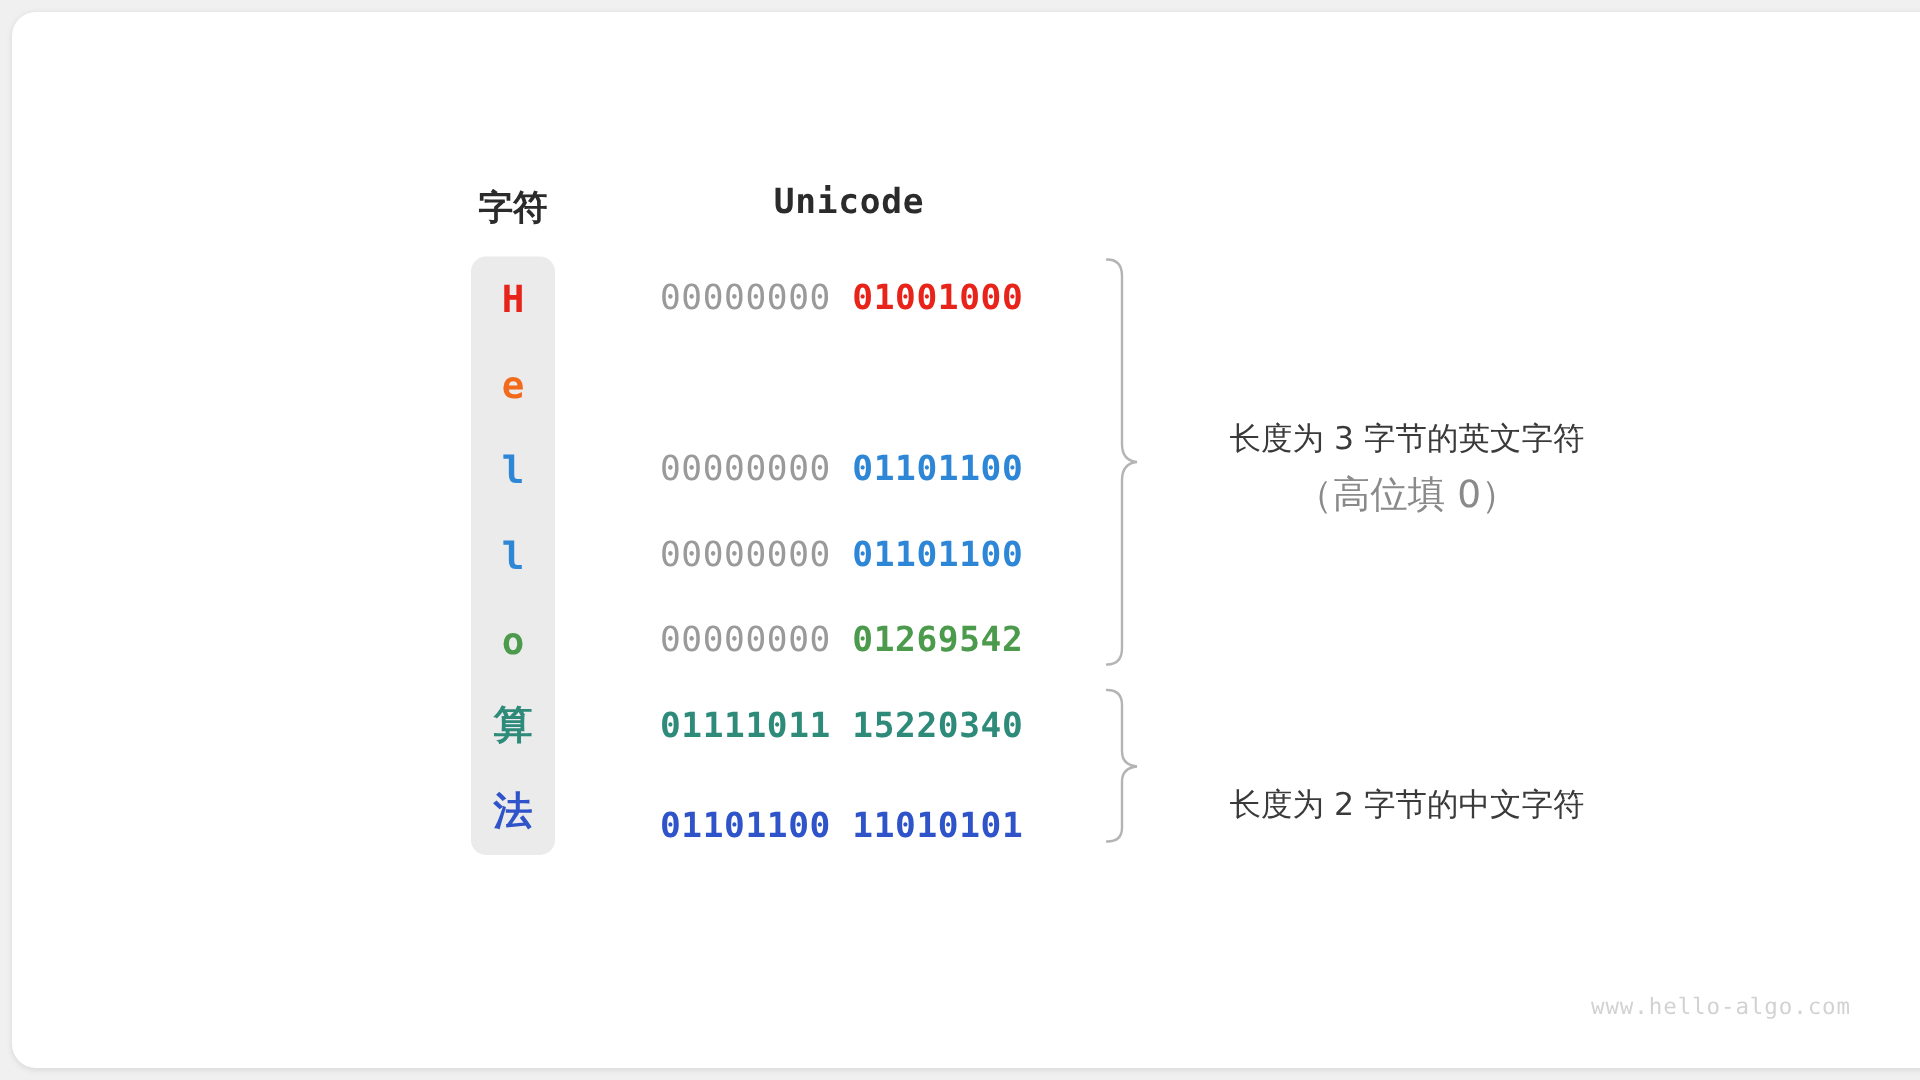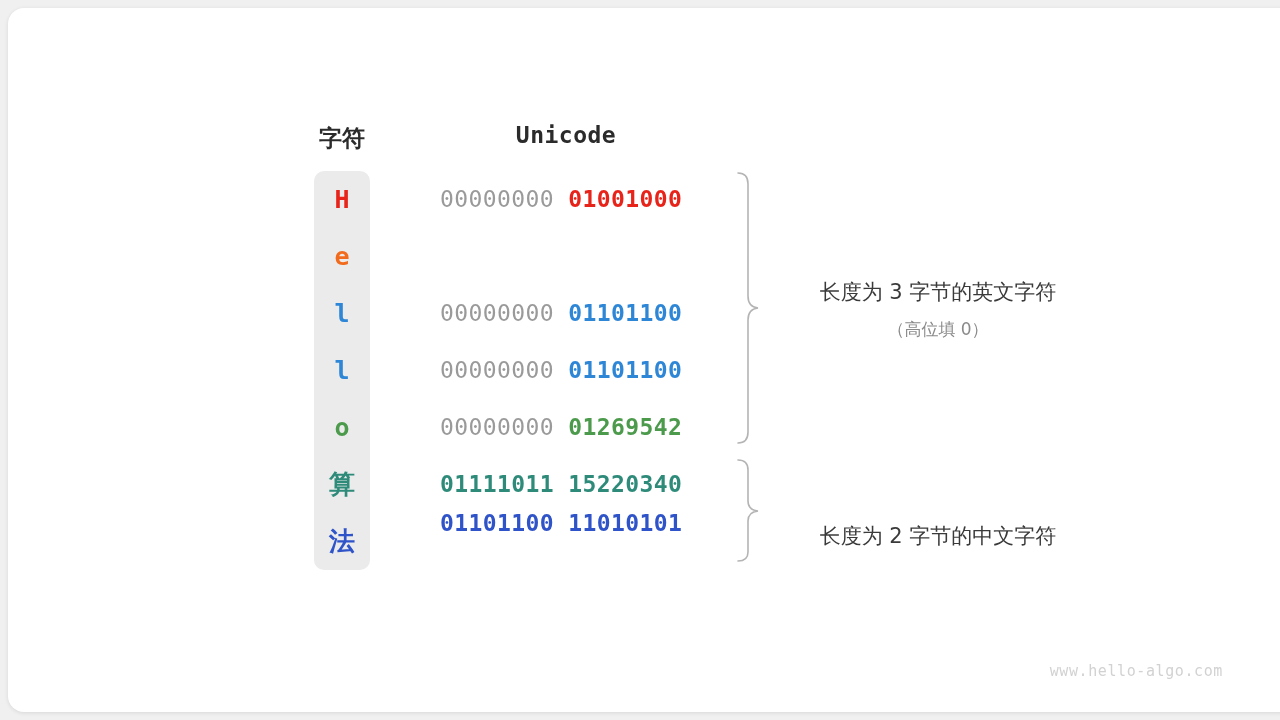--- a/index.html
+++ b/index.html
@@ -118,34 +118,34 @@
   .anno-1 {
     left: 768px;
     top: 266px;
     width: 324px;
     font-size: 21px;
     line-height: 37px;
   }
   .anno-1 .sub {
     display: block;
     color: #8a8a8a;
-    font-size: 17px;
+    font-size: 25px;
   }
   .anno-2 {
     left: 768px;
     top: 512px;
     width: 324px;
     font-size: 21px;
     line-height: 32px;
   }
 
   
   .watermark {
     position: absolute;
-    right: 75px;
+    right: 64px;
     bottom: 32px;
     color: #d2d2d2;
     font-size: 15px;
     letter-spacing: 0.6px;
     font-family: "DejaVu Sans Mono", "Liberation Mono", monospace;
   }
 </style>
 </head>
 <body>
 
@@ -167,21 +167,21 @@
   <div class="row-char latin" style="top:334px;color:#2e86d6">l</div>
   <div class="row-bits" style="top:334px"><span class="bits-pad">00000000</span><span> </span><span class="bits-main" style="color:#2e86d6">01101100</span></div>
 
   <div class="row-char latin" style="top:391px;color:#4c9a4c">o</div>
   <div class="row-bits" style="top:391px"><span class="bits-pad">00000000</span><span> </span><span class="bits-main" style="color:#4c9a4c">01269542</span></div>
 
   <div class="row-char cjk" style="top:448px;color:#2e8b7a">算</div>
   <div class="row-bits" style="top:448px"><span class="bits-main" style="color:#2e8b7a">01111011 15220340</span></div>
 
   <div class="row-char cjk" style="top:505px;color:#2f53c8">法</div>
-  <div class="row-bits" style="top:487px"><span class="bits-main" style="color:#2f53c8">01101100 11010101</span></div>
+  <div class="row-bits" style="top:515px"><span class="bits-main" style="color:#2f53c8">01101100 11010101</span></div>
 
   <svg class="brace-svg" viewBox="0 0 56 410">
     <path d="M 26 10 Q 36 10 36 21 L 36 133 Q 36 144 46 145 Q 36 146 36 157 L 36 269 Q 36 280 26 280" fill="none" stroke="#b4b4b4" stroke-width="1.6" stroke-linecap="round"></path>
     <path d="M 26 297 Q 36 297 36 307 L 36 338 Q 36 347 46 348 Q 36 349 36 358 L 36 389 Q 36 398 26 398" fill="none" stroke="#b4b4b4" stroke-width="1.6" stroke-linecap="round"></path>
   </svg>
 
   <div class="anno anno-1">
     <span>长度为 3 字节的英文字符</span>
     <span class="sub">（高位填 0）</span>
   </div>

